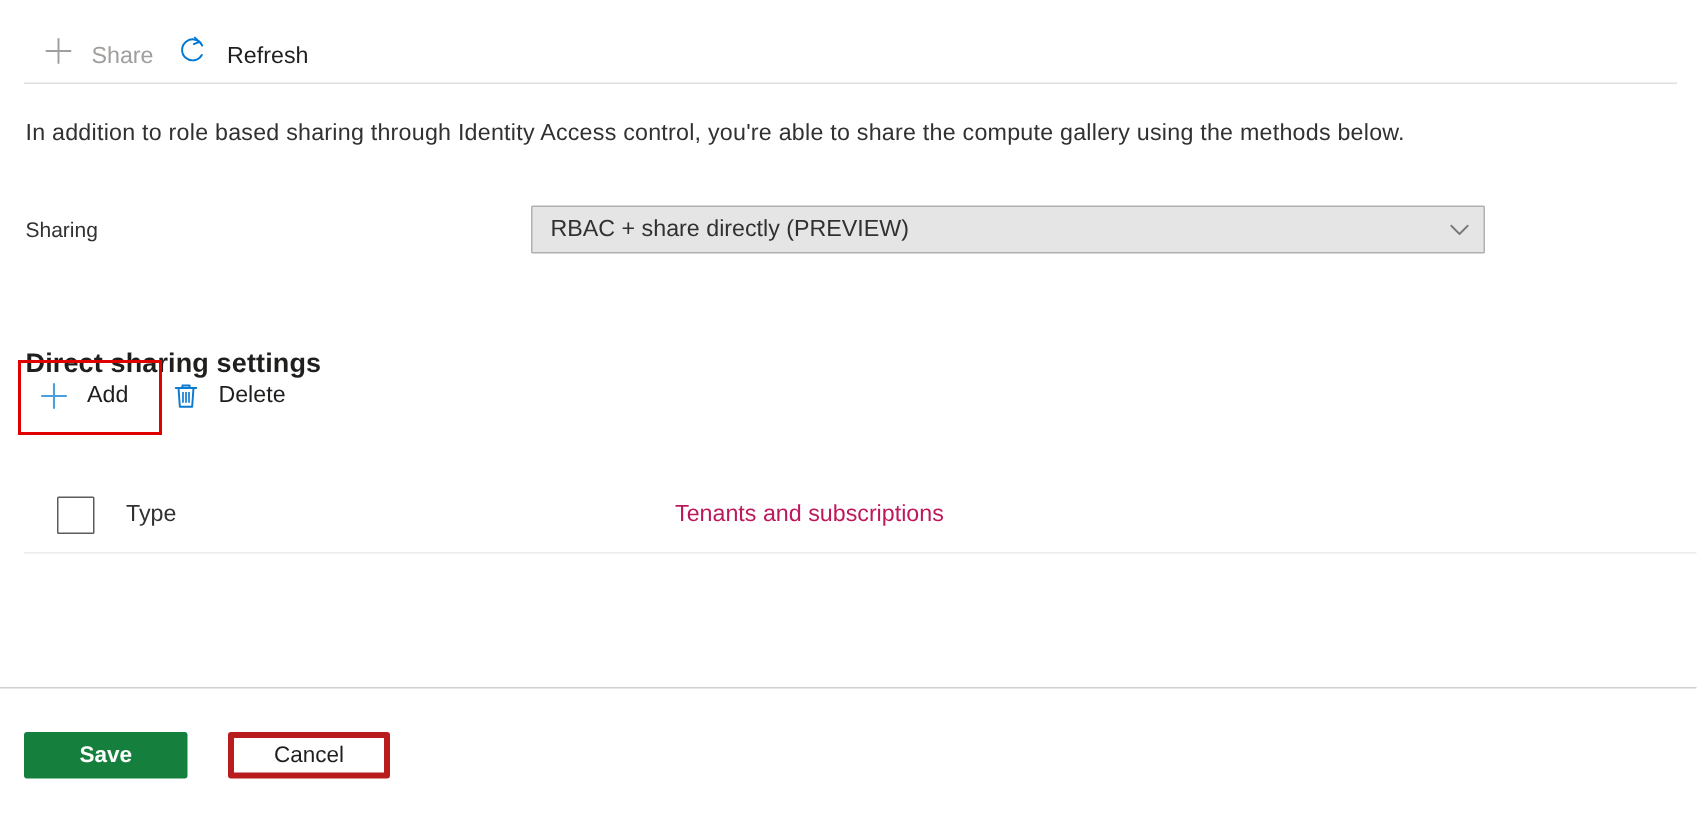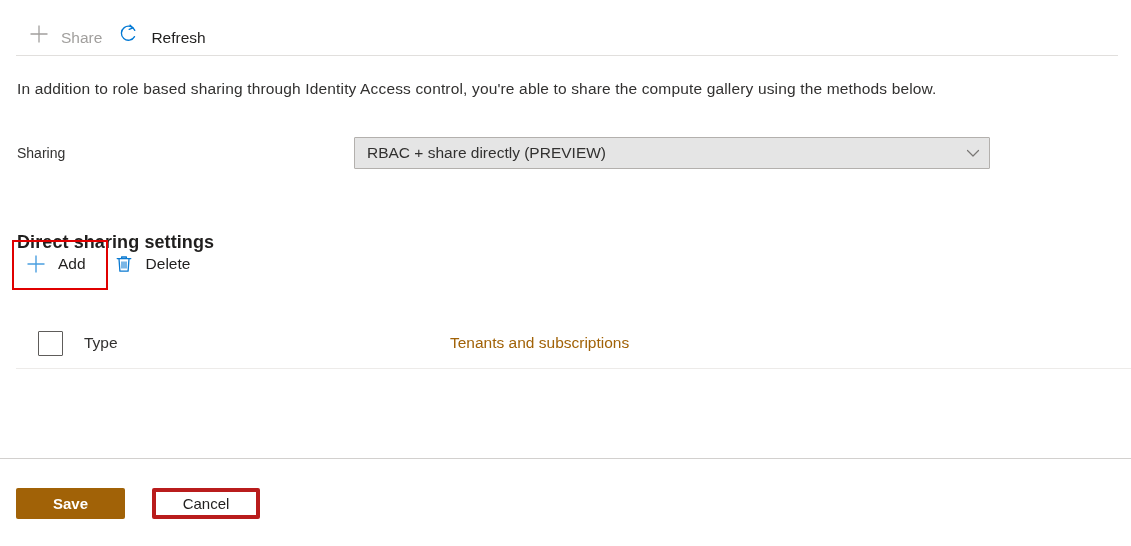--- a/index.html
+++ b/index.html
@@ -184,21 +184,21 @@
     cursor: pointer;
     border-radius: 1px;
   }
   .th-type {
     width: 366px;
     font-size: 15.5px;
     color: #323130;
   }
   .th-tenants {
     font-size: 15.5px;
-    color: #a16207;
+    color: #be185d;
   }
   .table-rule {
     position: absolute;
     left: 16px; top: 368px;
     width: 1115px;
     height: 1px;
     background: #edebe9;
   }
 
   
@@ -207,21 +207,21 @@
     left: 0; top: 458px;
     width: 1131px;
     height: 1px;
     background: #d2d0ce;
   }
   .btn-save {
     position: absolute;
     left: 16px; top: 488px;
     width: 109px;
     height: 31px;
-    background: #a16207;
+    background: #15803d;
     color: #ffffff;
     border: none;
     border-radius: 2px;
     font-family: "Liberation Sans", sans-serif;
     font-size: 15px;
     font-weight: bold;
     cursor: pointer;
     padding: 0;
   }
   .btn-cancel {

